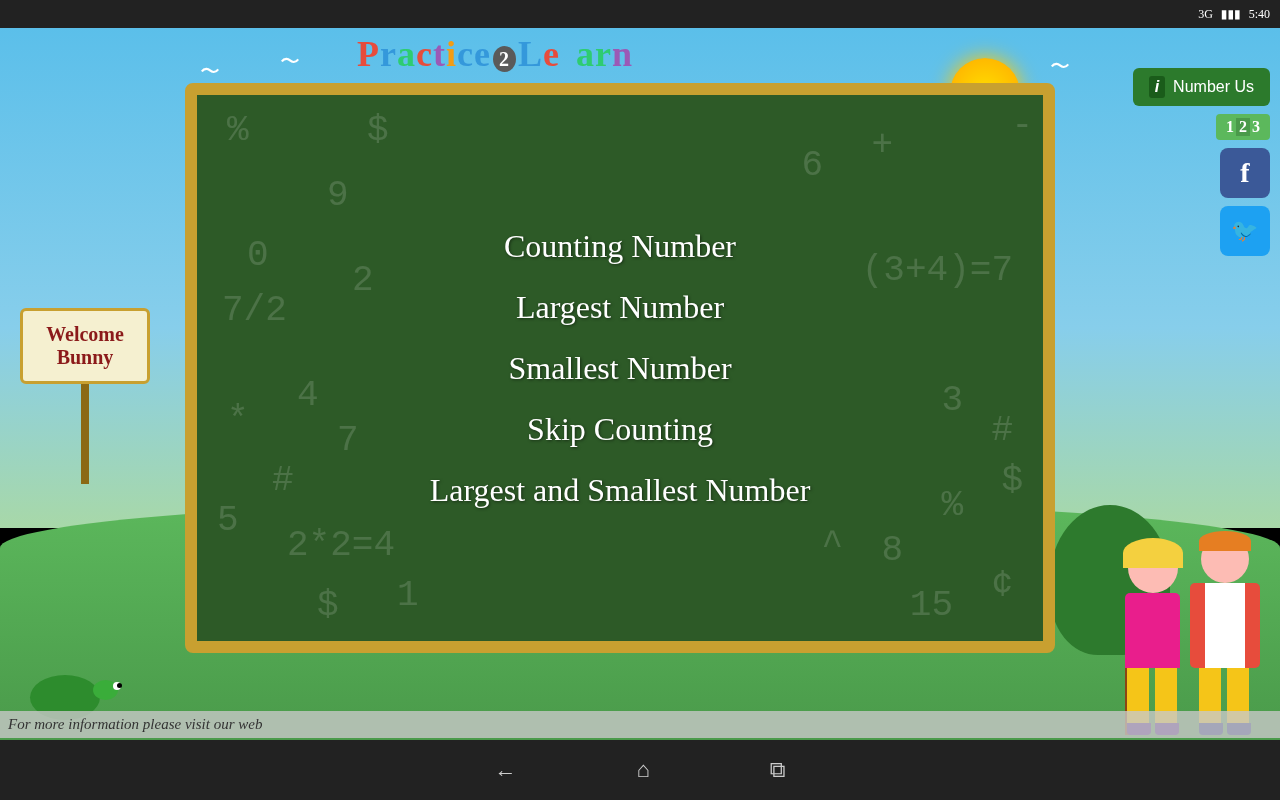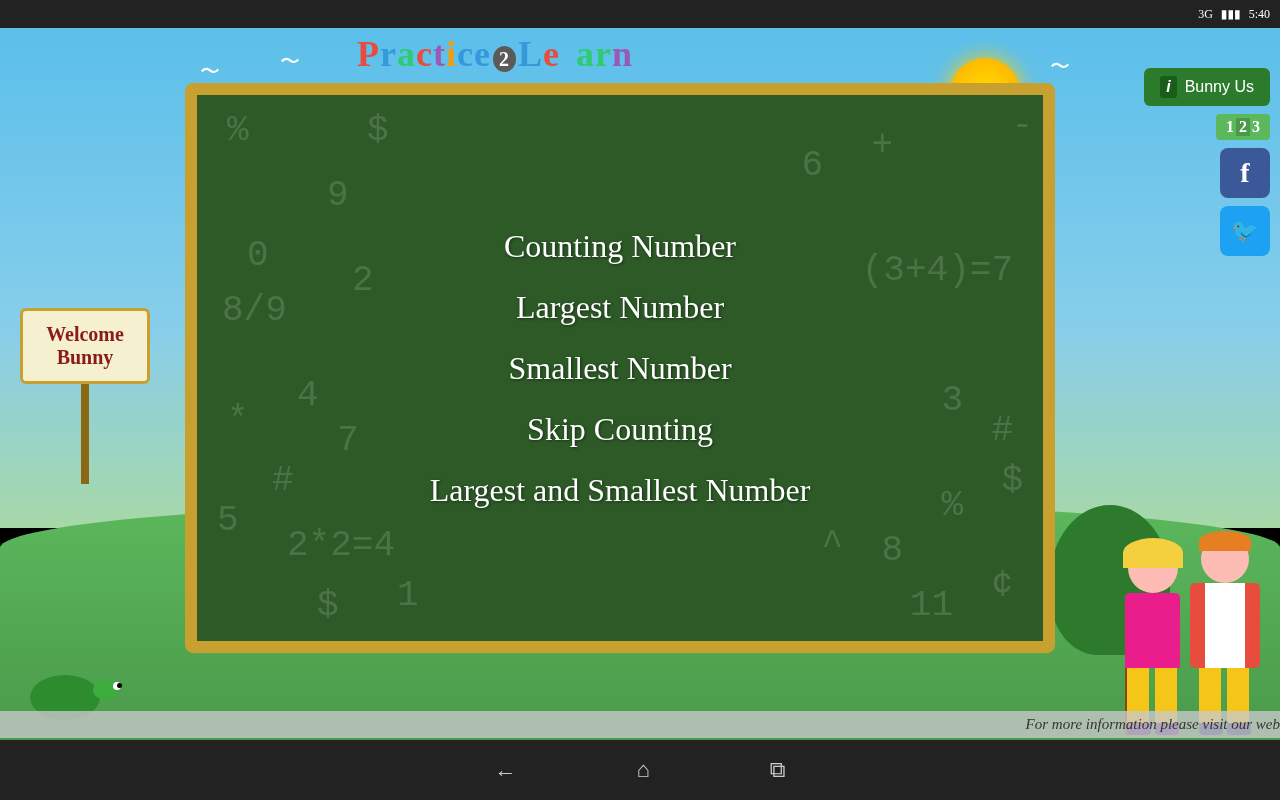--- a/index.html
+++ b/index.html
@@ -440,22 +440,22 @@
       right: -1px;
       top: 1px;
     }
 
     
     #ticker {
       position: absolute;
       bottom: 62px;
       left: 0; right: 0;
       background: rgba(200,200,200,0.8);
-      padding: 5px 0;
-      text-align: right;
+      padding: 5px 8px;
+      text-align: left;
       font-size: 15px;
       font-style: italic;
       color: #333;
       z-index: 30;
     }
 
   </style>
 </head>
 <body>
 
@@ -482,60 +482,60 @@
 
   <div id="header">
     <div id="logo">
       <span class="logo-p">P</span><span class="logo-r">r</span><span class="logo-a">a</span><span class="logo-c">c</span><span class="logo-t">t</span><span class="logo-i">i</span><span class="logo-ce">ce</span><span class="logo-2">2</span><span class="logo-l">L</span><span class="logo-e">e</span><span class="logo-ar">ar</span><span class="logo-n">n</span>
     </div>
   </div>
 
   <div id="right-panel">
     <button id="about-us-btn">
       <span class="info-icon">i</span>
-      <span>Bunny Us</span>
+      <span>Number Us</span>
     </button>
     <div id="num-badge">
       <span class="num-1">1</span>
       <span class="num-2">2</span>
       <span class="num-3">3</span>
     </div>
     <div id="facebook-btn">
       <span>f</span>
     </div>
     <div id="twitter-btn">
       <span>🐦</span>
     </div>
   </div>
 
   <div id="chalkboard">
 
     <div class="chalk-symbol" style="top:15px;left:30px;">%</div>
     <div class="chalk-symbol" style="top:15px;left:170px;">$</div>
     <div class="chalk-symbol" style="top:80px;left:130px;">9</div>
     <div class="chalk-symbol" style="top:140px;left:50px;">0</div>
-    <div class="chalk-symbol" style="top:195px;left:25px;">8/9</div>
+    <div class="chalk-symbol" style="top:195px;left:25px;">7/2</div>
     <div class="chalk-symbol" style="top:165px;left:155px;">2</div>
     <div class="chalk-symbol" style="top:155px;right:30px;">(3+4)=7</div>
     <div class="chalk-symbol" style="top:280px;left:100px;">4</div>
     <div class="chalk-symbol" style="top:305px;left:30px;">*</div>
     <div class="chalk-symbol" style="top:325px;left:140px;">7</div>
     <div class="chalk-symbol" style="top:365px;left:75px;">#</div>
     <div class="chalk-symbol" style="top:405px;left:20px;">5</div>
     <div class="chalk-symbol" style="top:430px;left:90px;">2*2=4</div>
     <div class="chalk-symbol" style="top:285px;right:80px;">3</div>
     <div class="chalk-symbol" style="top:315px;right:30px;">#</div>
     <div class="chalk-symbol" style="top:365px;right:20px;">$</div>
     <div class="chalk-symbol" style="top:390px;right:80px;">%</div>
     <div class="chalk-symbol" style="top:435px;right:140px;">8</div>
     <div class="chalk-symbol" style="top:470px;right:30px;">¢</div>
     <div class="chalk-symbol" style="top:480px;left:200px;">1</div>
     <div class="chalk-symbol" style="top:10px;right:10px;">-</div>
     <div class="chalk-symbol" style="top:30px;right:150px;">+</div>
-    <div class="chalk-symbol" style="top:490px;right:90px;">11</div>
+    <div class="chalk-symbol" style="top:490px;right:90px;">15</div>
     <div class="chalk-symbol" style="top:490px;left:120px;">$</div>
     <div class="chalk-symbol" style="top:50px;right:220px;">6</div>
     <div class="chalk-symbol" style="top:430px;right:200px;">^</div>
 
     <div class="menu-item">Counting Number</div>
     <div class="menu-item">Largest Number</div>
     <div class="menu-item">Smallest Number</div>
     <div class="menu-item">Skip Counting</div>
     <div class="menu-item">Largest and Smallest Number</div>
   </div>

